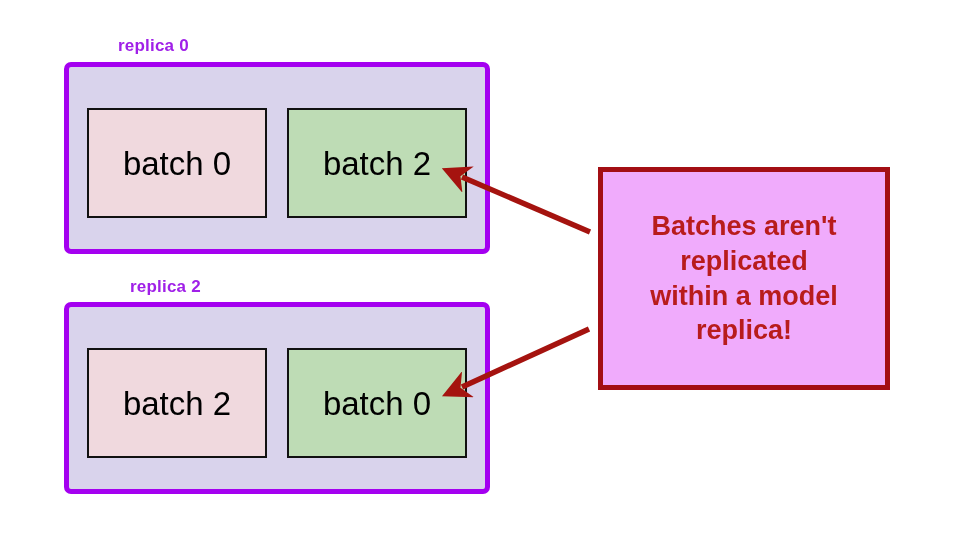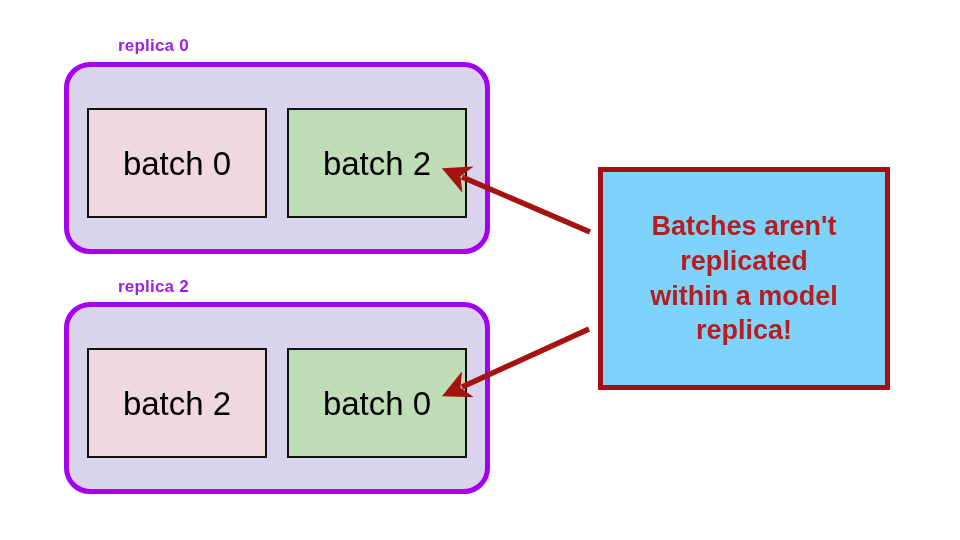--- a/index.html
+++ b/index.html
@@ -22,21 +22,21 @@
     width: 960px;
     height: 452px;
   }
 
   
   .replica-group {
     position: absolute;
     box-sizing: border-box;
     border: 5px solid #a400f0;
     background: #d9d3ec;
-    border-radius: 26px;
+    border-radius: 7px;
   }
   #replica-group-0 {
     left: 64px;
     top: 62px;
     width: 426px;
     height: 192px;
   }
   #replica-group-1 {
     left: 64px;
     top: 302px;
@@ -138,30 +138,30 @@
 
   <div class="replica-label" id="replica-label-0" style="color: rgb(160, 32, 232);">replica 0</div>
 
   <div class="replica-group" id="replica-group-0" style="border-color: rgb(164, 0, 240); background: rgb(217, 211, 236);">
     <div class="batch-row">
       <div class="batch-box pink" style="border-color: rgb(17, 17, 17); background: rgb(240, 217, 222);">batch 0</div>
       <div class="batch-box green" style="border-color: rgb(17, 17, 17); background: rgb(190, 220, 181);">batch 2</div>
     </div>
   </div>
 
-  <div class="replica-label" id="replica-label-1" style="color: rgb(160, 32, 232);">replica 2</div>
+  <div class="replica-label" id="replica-label-1" style="color: rgb(160, 32, 232); margin-left: 12px;">replica 2</div>
 
   <div class="replica-group" id="replica-group-1" style="border-color: rgb(164, 0, 240); background: rgb(217, 211, 236);">
     <div class="batch-row">
       <div class="batch-box pink" style="border-color: rgb(17, 17, 17); background: rgb(240, 217, 222);">batch 2</div>
       <div class="batch-box green" style="border-color: rgb(17, 17, 17); background: rgb(190, 220, 181);">batch 0</div>
     </div>
   </div>
 
-  <div id="callout-box" style="background: #7dd3fc; border-color: rgb(163, 15, 20);">
+  <div id="callout-box" style="background: #f0abfc; border-color: rgb(163, 15, 20);">
     <div id="callout-text" style="color: rgb(184, 28, 28);">Batches aren't
 replicated
 within a model
 replica!</div>
   </div>
 
   <svg id="arrows" viewBox="0 0 960 540" width="960" height="540">
     <defs>
       <marker id="ahead" markerWidth="5.2" markerHeight="5.2" refX="1.2" refY="2.6" orient="auto" markerUnits="strokeWidth">
         <path d="M 0 0 L 5.2 2.6 L 0 5.2 L 1.5 2.6 Z" fill="#a5130f"></path>

